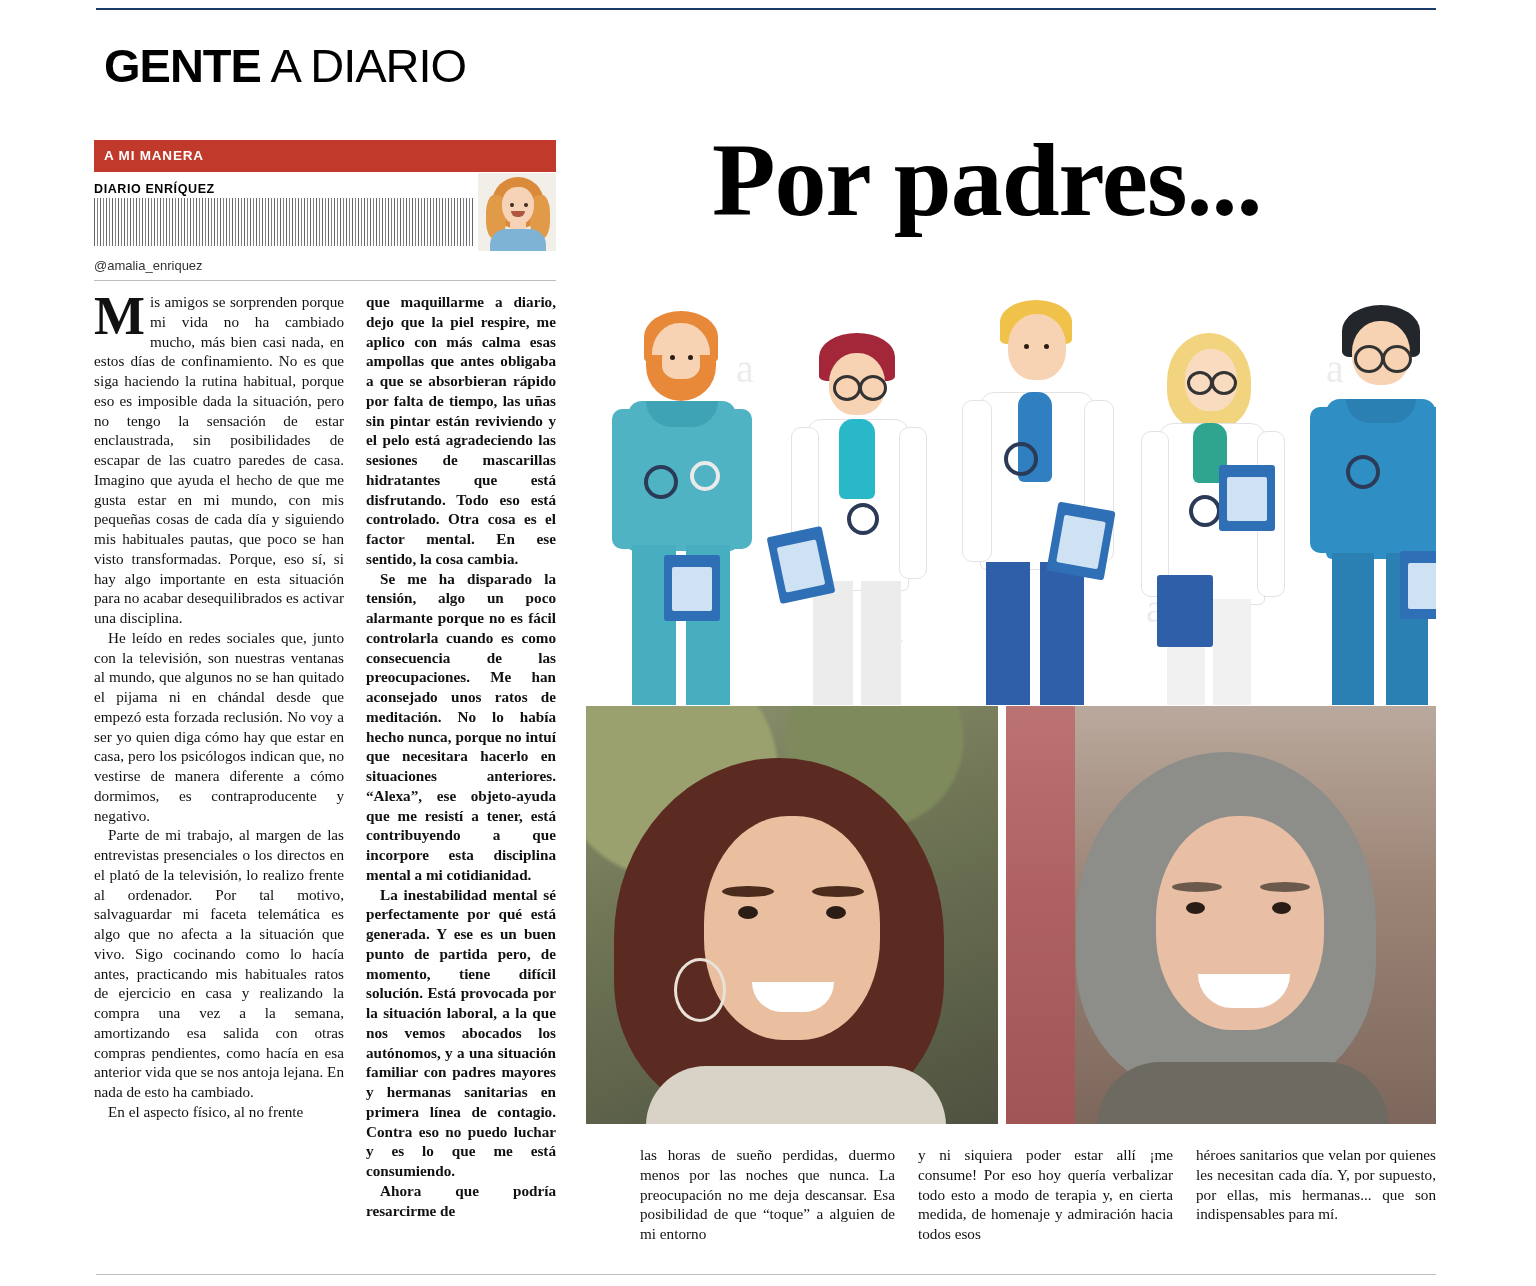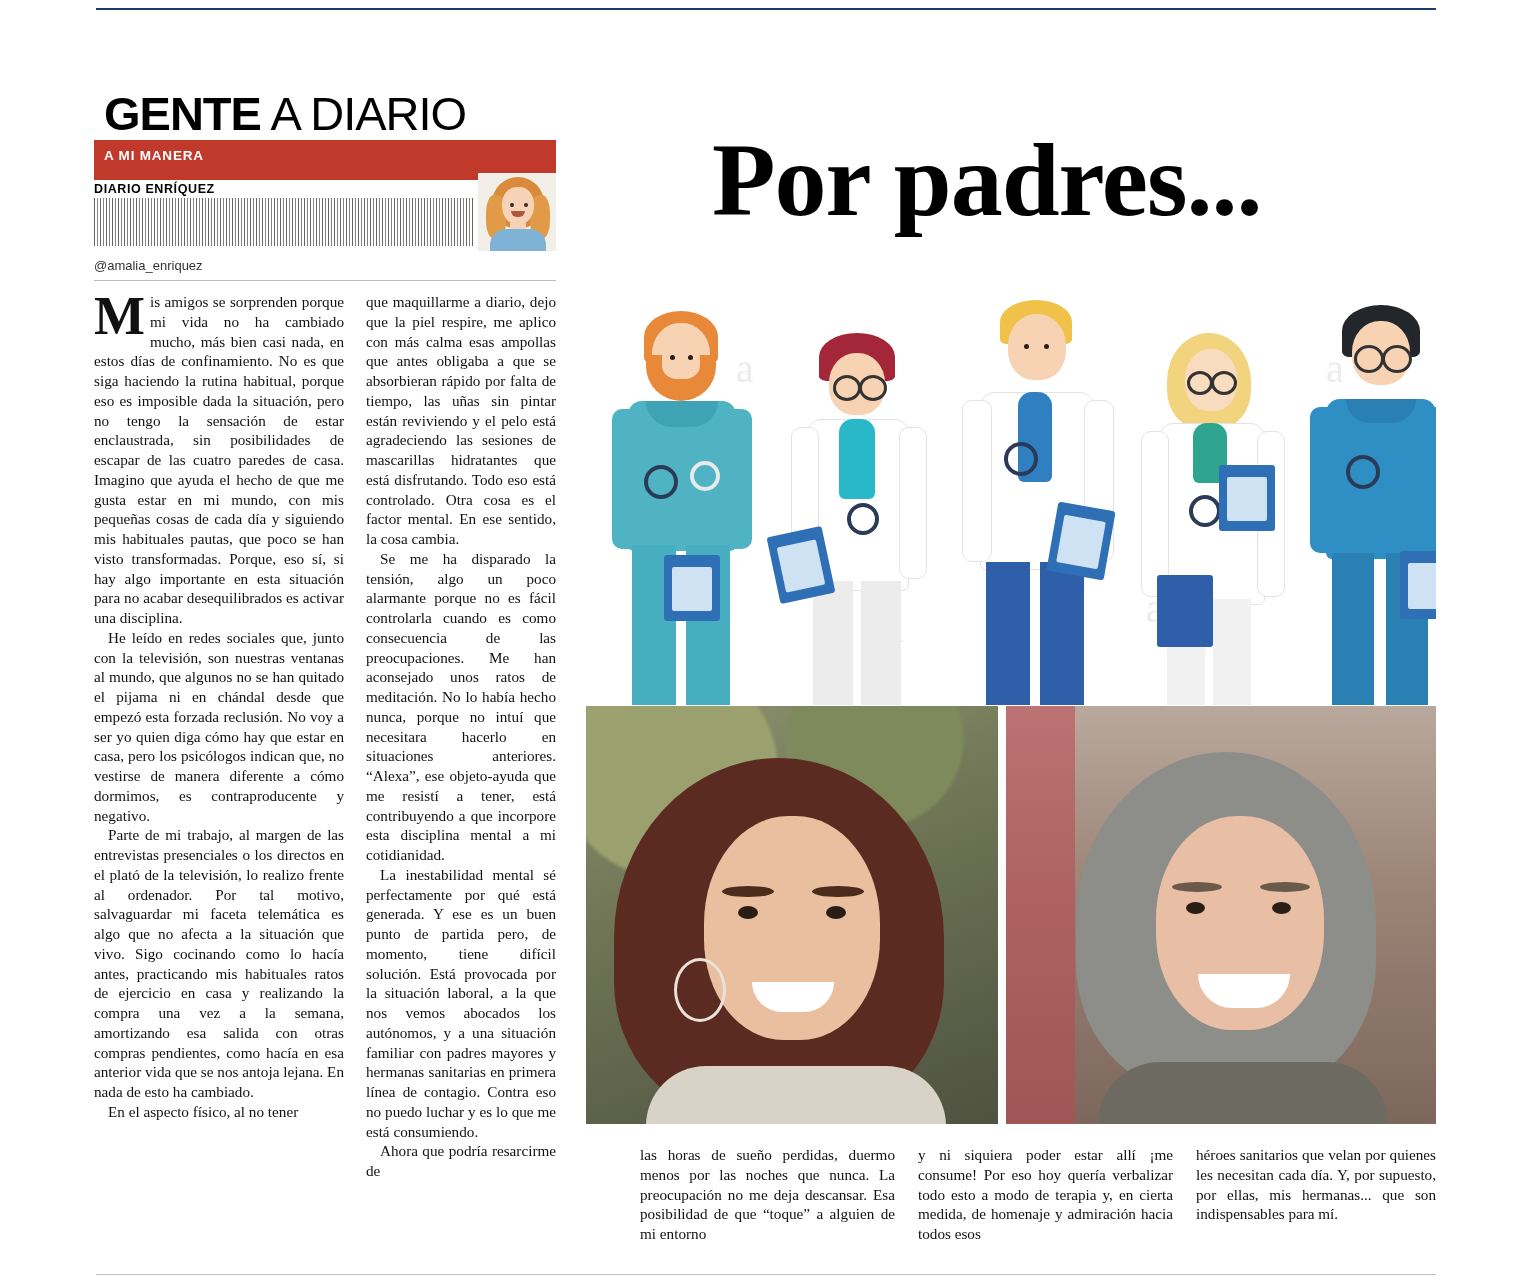--- a/index.html
+++ b/index.html
@@ -15,28 +15,27 @@
 
   
   .top-rule{position:absolute;left:96px;top:8px;width:1340px;height:2px;background:#1b3b6b;}
 
   
   .masthead{
     position:absolute;left:104px;top:38px;
     font-family:"Liberation Sans", sans-serif;
     font-size:47px;letter-spacing:-1px;
     white-space:nowrap;
-    margin-top:48px;
   }
   .masthead .b{font-weight:bold;}
   .masthead .l{font-weight:300;}
 
   
   .section-band{
-    position:absolute;left:94px;top:140px;width:462px;height:40px;
+    position:absolute;left:94px;top:140px;width:462px;height:32px;
     background:#c0392b;
   }
   .section-band span{
     color:#fff;font-family:"Liberation Sans", sans-serif;
     font-size:13.5px;font-weight:bold;letter-spacing:.8px;
     position:absolute;left:10px;top:8px;
   }
   .author-name{
     position:absolute;left:94px;top:182px;
     font-family:"Liberation Sans", sans-serif;
@@ -120,21 +119,21 @@
     text-align:justify;
     color:#111;
   }
   .col p{margin:0 0 0 0;text-indent:14px;}
   .col p.first{text-indent:0;}
   .dropcap{
     float:left;font-size:54px;line-height:44px;font-weight:bold;
     padding-right:5px;margin-top:2px;
   }
   .c1{left:94px;top:292px;width:250px;}
-  .c2{left:366px;top:292px;width:190px;}
+  .c2{left:366px;top:292px;width:190px;font-weight:bold;}
   .b2{left:640px;top:1145px;width:255px;}
   .b3{left:918px;top:1145px;width:255px;}
   .b4{left:1196px;top:1145px;width:240px;}
   .bottom-rule{position:absolute;left:96px;top:1274px;width:1340px;height:1px;background:#bdbdbd;}
 </style>
 </head>
 <body>
 
 <div class="page">
 
@@ -286,21 +285,21 @@
     <div class="eye" style="left:180px;top:196px;width:19px;height:12px;"></div>
     <div class="eye" style="left:266px;top:196px;width:19px;height:12px;"></div>
     <div class="mouth" style="left:192px;top:268px;width:92px;height:34px;"></div>
     <div style="position:absolute;left:92px;top:356px;width:290px;height:62px;background:#6d6a62;border-radius:70px 70px 0 0;"></div>
   </div>
 
   <div class="col c1">
     <p class="first"><span class="dropcap">M</span><span>is amigos se sorprenden porque mi vida no ha cambiado mucho, más bien casi nada, en estos días de confinamiento. No es que siga haciendo la rutina habitual, porque eso es imposible dada la situación, pero no tengo la sensación de estar enclaustrada, sin posibilidades de escapar de las cuatro paredes de casa. Imagino que ayuda el hecho de que me gusta estar en mi mundo, con mis pequeñas cosas de cada día y siguiendo mis habituales pautas, que poco se han visto transformadas. Porque, eso sí, si hay algo importante en esta situación para no acabar desequilibrados es activar una disciplina.</span></p>
     <p><span>He leído en redes sociales que, junto con la televisión, son nuestras ventanas al mundo, que algunos no se han quitado el pijama ni en chándal desde que empezó esta forzada reclusión. No voy a ser yo quien diga cómo hay que estar en casa, pero los psicólogos indican que, no vestirse de manera diferente a cómo dormimos, es contraproducente y negativo.</span></p>
     <p><span>Parte de mi trabajo, al margen de las entrevistas presenciales o los directos en el plató de la televisión, lo realizo frente al ordenador. Por tal motivo, salvaguardar mi faceta telemática es algo que no afecta a la situación que vivo. Sigo cocinando como lo hacía antes, practicando mis habituales ratos de ejercicio en casa y realizando la compra una vez a la semana, amortizando esa salida con otras compras pendientes, como hacía en esa anterior vida que se nos antoja lejana. En nada de esto ha cambiado.</span></p>
-    <p><span>En el aspecto físico, al no tener</span></p>
+    <p><span>En el aspecto físico, al no frente</span></p>
   </div>
 
   <div class="col c2">
     <p class="first"><span>que maquillarme a diario, dejo que la piel respire, me aplico con más calma esas ampollas que antes obligaba a que se absorbieran rápido por falta de tiempo, las uñas sin pintar están reviviendo y el pelo está agradeciendo las sesiones de mascarillas hidratantes que está disfrutando. Todo eso está controlado. Otra cosa es el factor mental. En ese sentido, la cosa cambia.</span></p>
     <p><span>Se me ha disparado la tensión, algo un poco alarmante porque no es fácil controlarla cuando es como consecuencia de las preocupaciones. Me han aconsejado unos ratos de meditación. No lo había hecho nunca, porque no intuí que necesitara hacerlo en situaciones anteriores. “Alexa”, ese objeto-ayuda que me resistí a tener, está contribuyendo a que incorpore esta disciplina mental a mi cotidianidad.</span></p>
     <p><span>La inestabilidad mental sé perfectamente por qué está generada. Y ese es un buen punto de partida pero, de momento, tiene difícil solución. Está provocada por la situación laboral, a la que nos vemos abocados los autónomos, y a una situación familiar con padres mayores y hermanas sanitarias en primera línea de contagio. Contra eso no puedo luchar y es lo que me está consumiendo.</span></p>
     <p><span>Ahora que podría resarcirme de</span></p>
   </div>
 
   <div class="col b2">

